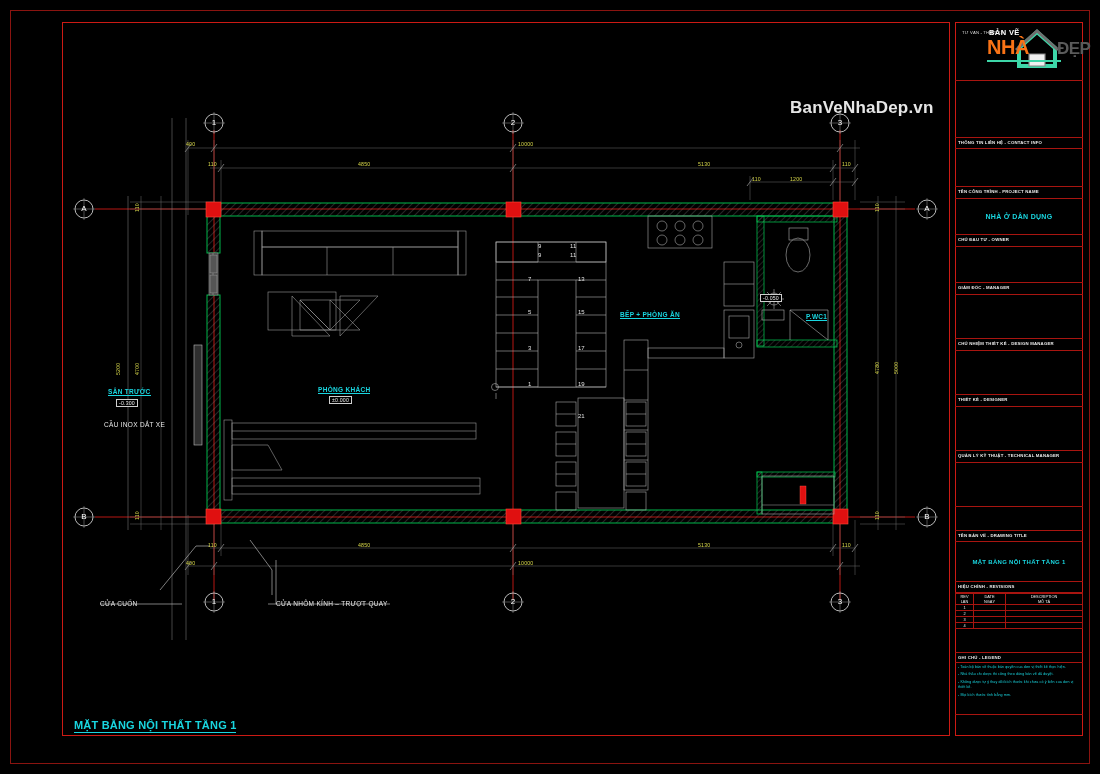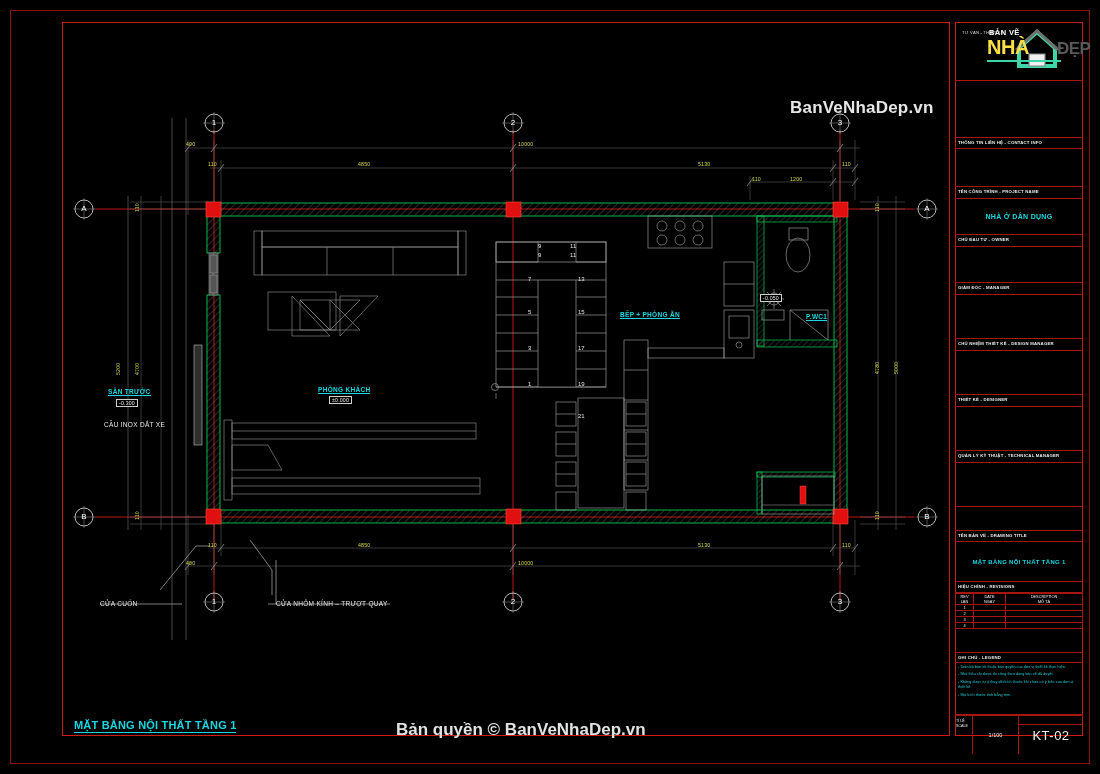--- a/index.html
+++ b/index.html
@@ -45,21 +45,21 @@
 
   
   .logo-wrap { left: 985px; top: 24px; width: 96px; height: 48px; }
   .logo-banve {
     position: absolute; left: 4px; top: 4px;
     font-size: 7.5px; font-weight: bold; color: #fff;
     letter-spacing: .4px;
   }
   .logo-nha {
     position: absolute; left: 2px; top: 13px;
-    font-size: 20px; font-weight: bold; color: #fde047;
+    font-size: 20px; font-weight: bold; color: #f97316;
     letter-spacing: -.5px; line-height: 20px;
   }
   .logo-dep {
     position: absolute; left: 72px; top: 16px;
     font-size: 17px; font-weight: bold; color: #5a5a5a;
     letter-spacing: -.5px; line-height: 17px;
   }
   .logo-underline {
     position: absolute; left: 2px; top: 36px; width: 74px; height: 2px;
     background: #3dd6a8;
@@ -514,21 +514,20 @@
       </g>
     </svg>
     <div class="logo-banve">BẢN VẼ</div>
     <div class="logo-nha">NHÀ</div>
     <div class="logo-dep">ĐẸP</div>
     <div class="logo-underline"></div>
   </div>
   <div class="abs" style="left:962px; top:30px; color:#d8d8d8; font-size:4.2px; letter-spacing:.2px;">TƯ VẤN - THIẾT KẾ</div>
 
   <div class="abs watermark">BanVeNhaDep.vn</div>
-  <div class="abs copyright">Bản quyền © BanVeNhaDep.vn</div>
   <div class="abs sheet-title">MẶT BẰNG NỘI THẤT TẦNG 1</div>
 
   <div class="abs" style="left:955px; top:22px; width:128px; height:714px;">
 
     <div class="tb-row" style="top:58px; height:0;"></div>
 
     <div class="tb-row" style="top:115px; height:12px; border-top:1px solid #a81510;">
       <div class="tb-hdr">THÔNG TIN LIÊN HỆ - CONTACT INFO</div>
     </div>
     <div class="tb-row" style="top:127px; height:38px;"></div>
@@ -610,28 +609,15 @@
     <div class="tb-row" style="top:630px; height:11px; border-top:1px solid #a81510;">
       <div class="tb-hdr">GHI CHÚ - LEGEND</div>
     </div>
     <div class="tb-row" style="top:641px; height:52px;">
       <div class="legend-note">- Toàn bộ bản vẽ thuộc bản quyền của đơn vị thiết kế thực hiện.</div>
       <div class="legend-note" style="padding-top:0;">- Nhà thầu chỉ được thi công theo đúng bản vẽ đã duyệt.</div>
       <div class="legend-note" style="padding-top:0;">- Không được tự ý thay đổi kích thước khi chưa có ý kiến của đơn vị thiết kế.</div>
       <div class="legend-note" style="padding-top:0;">- Mọi kích thước tính bằng mm.</div>
     </div>
 
-    <div style="position:absolute; left:0; top:693px; width:128px; height:38px; border-top:1px solid #a81510;">
-      <div style="position:absolute; left:0; top:0; width:18px; height:38px; border-right:1px solid #a81510; color:#ededed; font-size:3.6px; padding:3px 1px; line-height:5px;">
-        <span>TỈ LỆ
-SCALE</span>
-      </div>
-      <div style="position:absolute; left:18px; top:0; width:46px; height:38px; border-right:1px solid #a81510; display:flex; align-items:center; justify-content:center;">
-        <span style="color:#f0f0f0; font-size:5.5px;">1/100</span>
-      </div>
-      <div style="position:absolute; left:64px; top:0; width:64px; height:38px; display:flex; align-items:center; justify-content:center;">
-        <span class="kt-num">KT-02</span>
-      </div>
-      <div style="position:absolute; left:64px; top:0; width:64px; height:9px; border-bottom:1px solid #a81510;"></div>
-    </div>
   </div>
 
 </div>
 
 </body></html>

